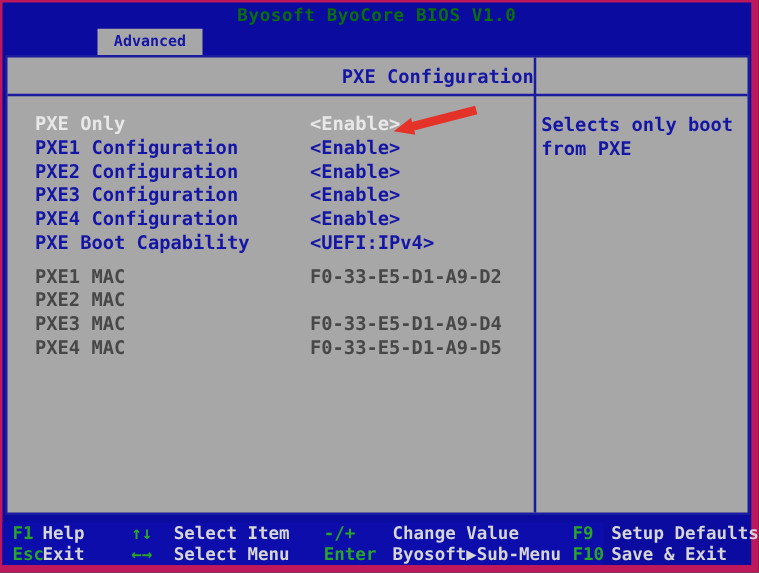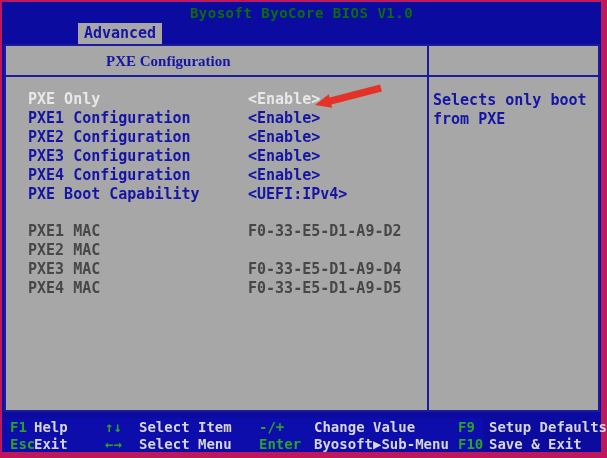--- a/index.html
+++ b/index.html
@@ -19,47 +19,47 @@
     position: absolute; top: 3px; left: 0; right: 0;
     text-align: center;
     font-size: 14px; line-height: 16px;
     color: var(--title-green, #0a6e0a);
     letter-spacing: 0.5px;
   }
   .tab {
     position: absolute; left: 76px; top: 21px; width: 84px; height: 21px;
     background: var(--panel-bg, #a7a7a7);
     color: var(--item-blue, #1515a5);
-    font-size: 15px; line-height: 21px; text-align: center;
+    font-size: 12px; line-height: 21px; text-align: center;
   }
   .panel {
     position: absolute; left: 2px; top: 42px; width: 596px; height: 368px;
     background: var(--panel-bg, #a7a7a7);
     border: 2px solid var(--border-blue, #1b1b9e);
   }
   .panel-header {
     position: absolute; left: 0; right: 0; top: 0; height: 31px;
     border-bottom: 2px solid var(--border-blue, #1b1b9e);
   }
   .panel-title {
     position: absolute; left: 0; width: 421px; top: 0; height: 31px;
-    line-height: 31px; text-align: left; padding-left: 100px;
-    font-size: 15px; color: var(--item-blue, #1515a5); font-family: Liberation Serif, serif;
+    line-height: 31px; text-align: right; padding-left: 100px;
+    font-size: 15px; color: var(--item-blue, #1515a5);
   }
   .help-title {
     position: absolute; left: 423px; right: 0; top: 0; height: 31px;
     line-height: 31px; text-align: center; padding-left: 26px;
     font-size: 15px; color: var(--item-blue, #1515a5);
   }
   .v-divider {
     position: absolute; left: 421px; top: 0; bottom: 0; width: 2px;
     background: var(--border-blue, #1b1b9e);
   }
   .settings-list { position: absolute; left: 0; top: 45px; width: 421px; }
-  .mac-list      { position: absolute; left: 0; top: 177px; width: 463px; }
+  .mac-list      { position: absolute; left: 0; top: 167px; width: 463px; }
   .row { position: relative; height: 19px; font-size: 15px; line-height: 17px; }
   .row .label { position: absolute; left: 22px;  white-space: pre; color: var(--item-blue, #1515a5); }
   .row .value { position: absolute; left: 242px; white-space: pre; color: var(--item-blue, #1515a5); }
   .row.selected .label, .row.selected .value { color: var(--selected-white, #e8e8e8); }
   .mac-list .row .label, .mac-list .row .value { color: var(--mac-gray, #474747); }
   .help-text {
     position: absolute; left: 427px; top: 45px; right: 4px;
     font-size: 15px; line-height: 19px;
     color: var(--item-blue, #1515a5); white-space: pre;
   }

